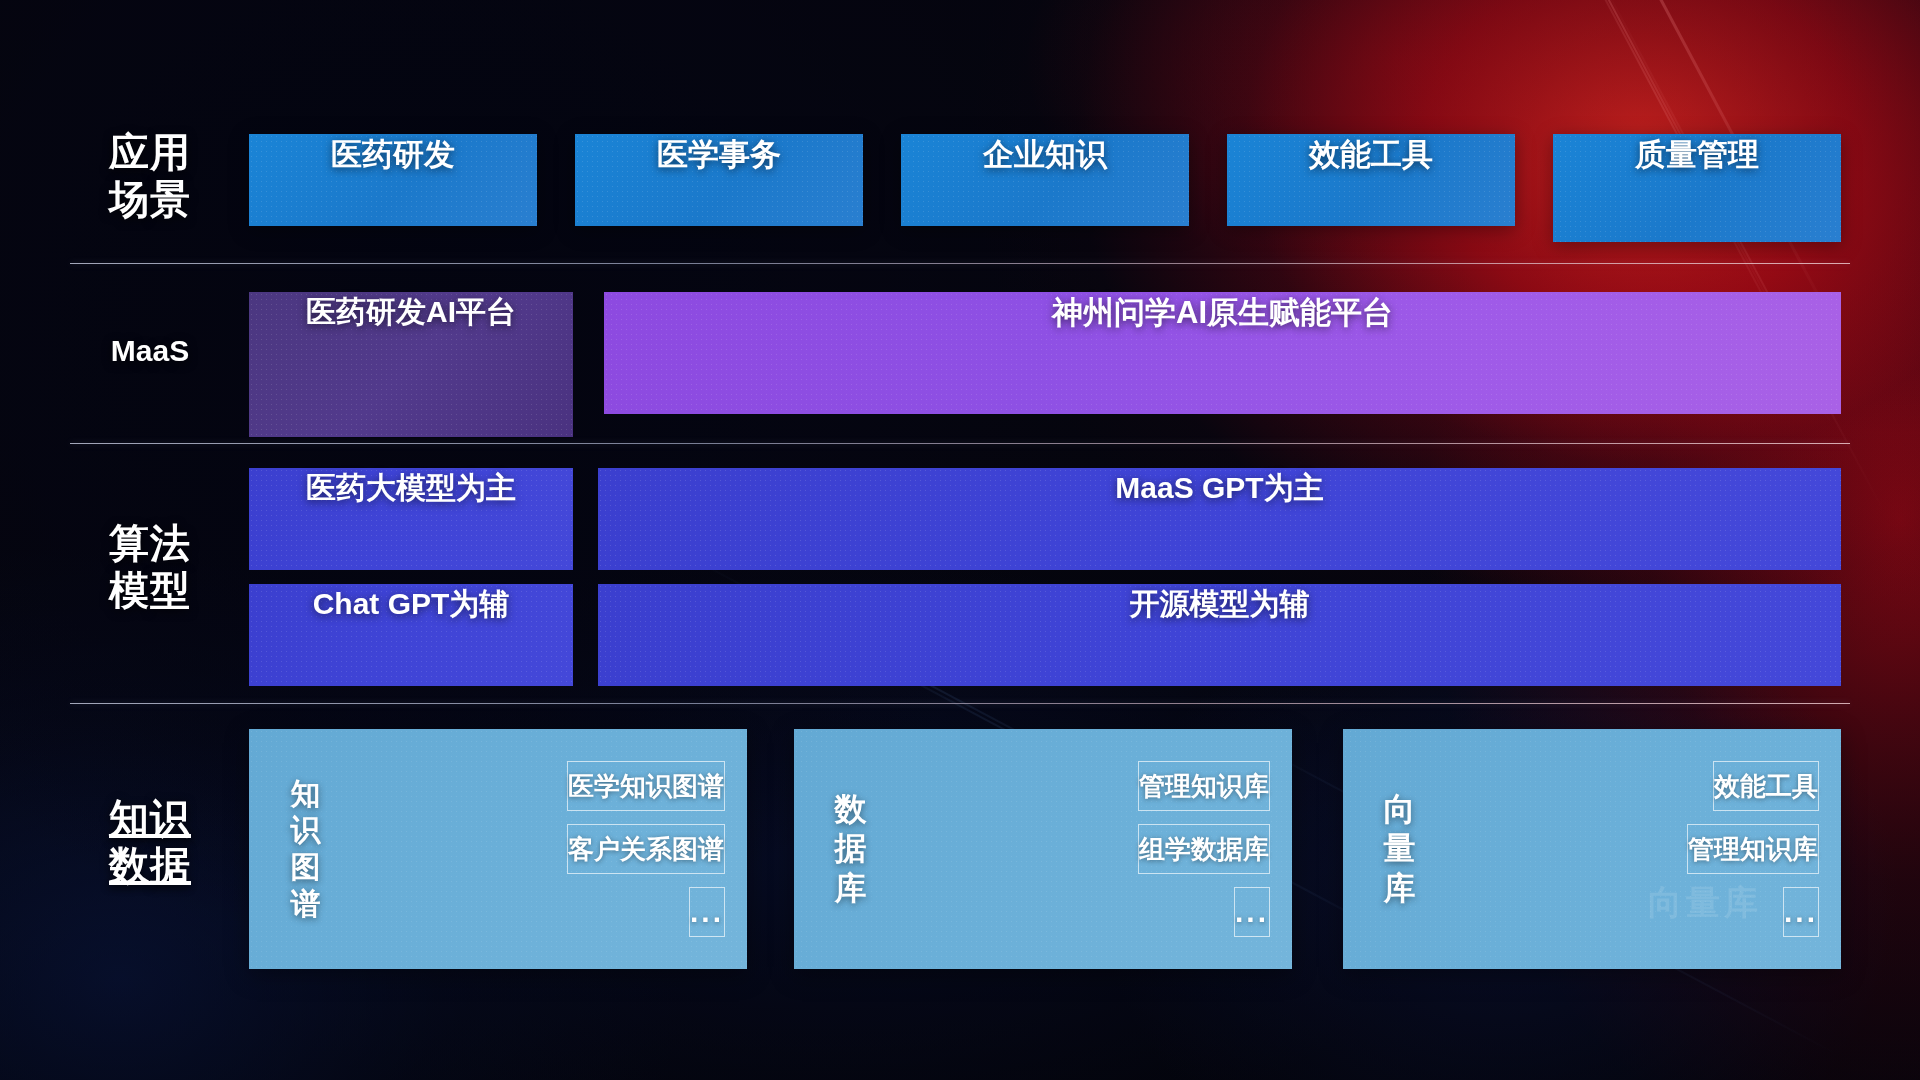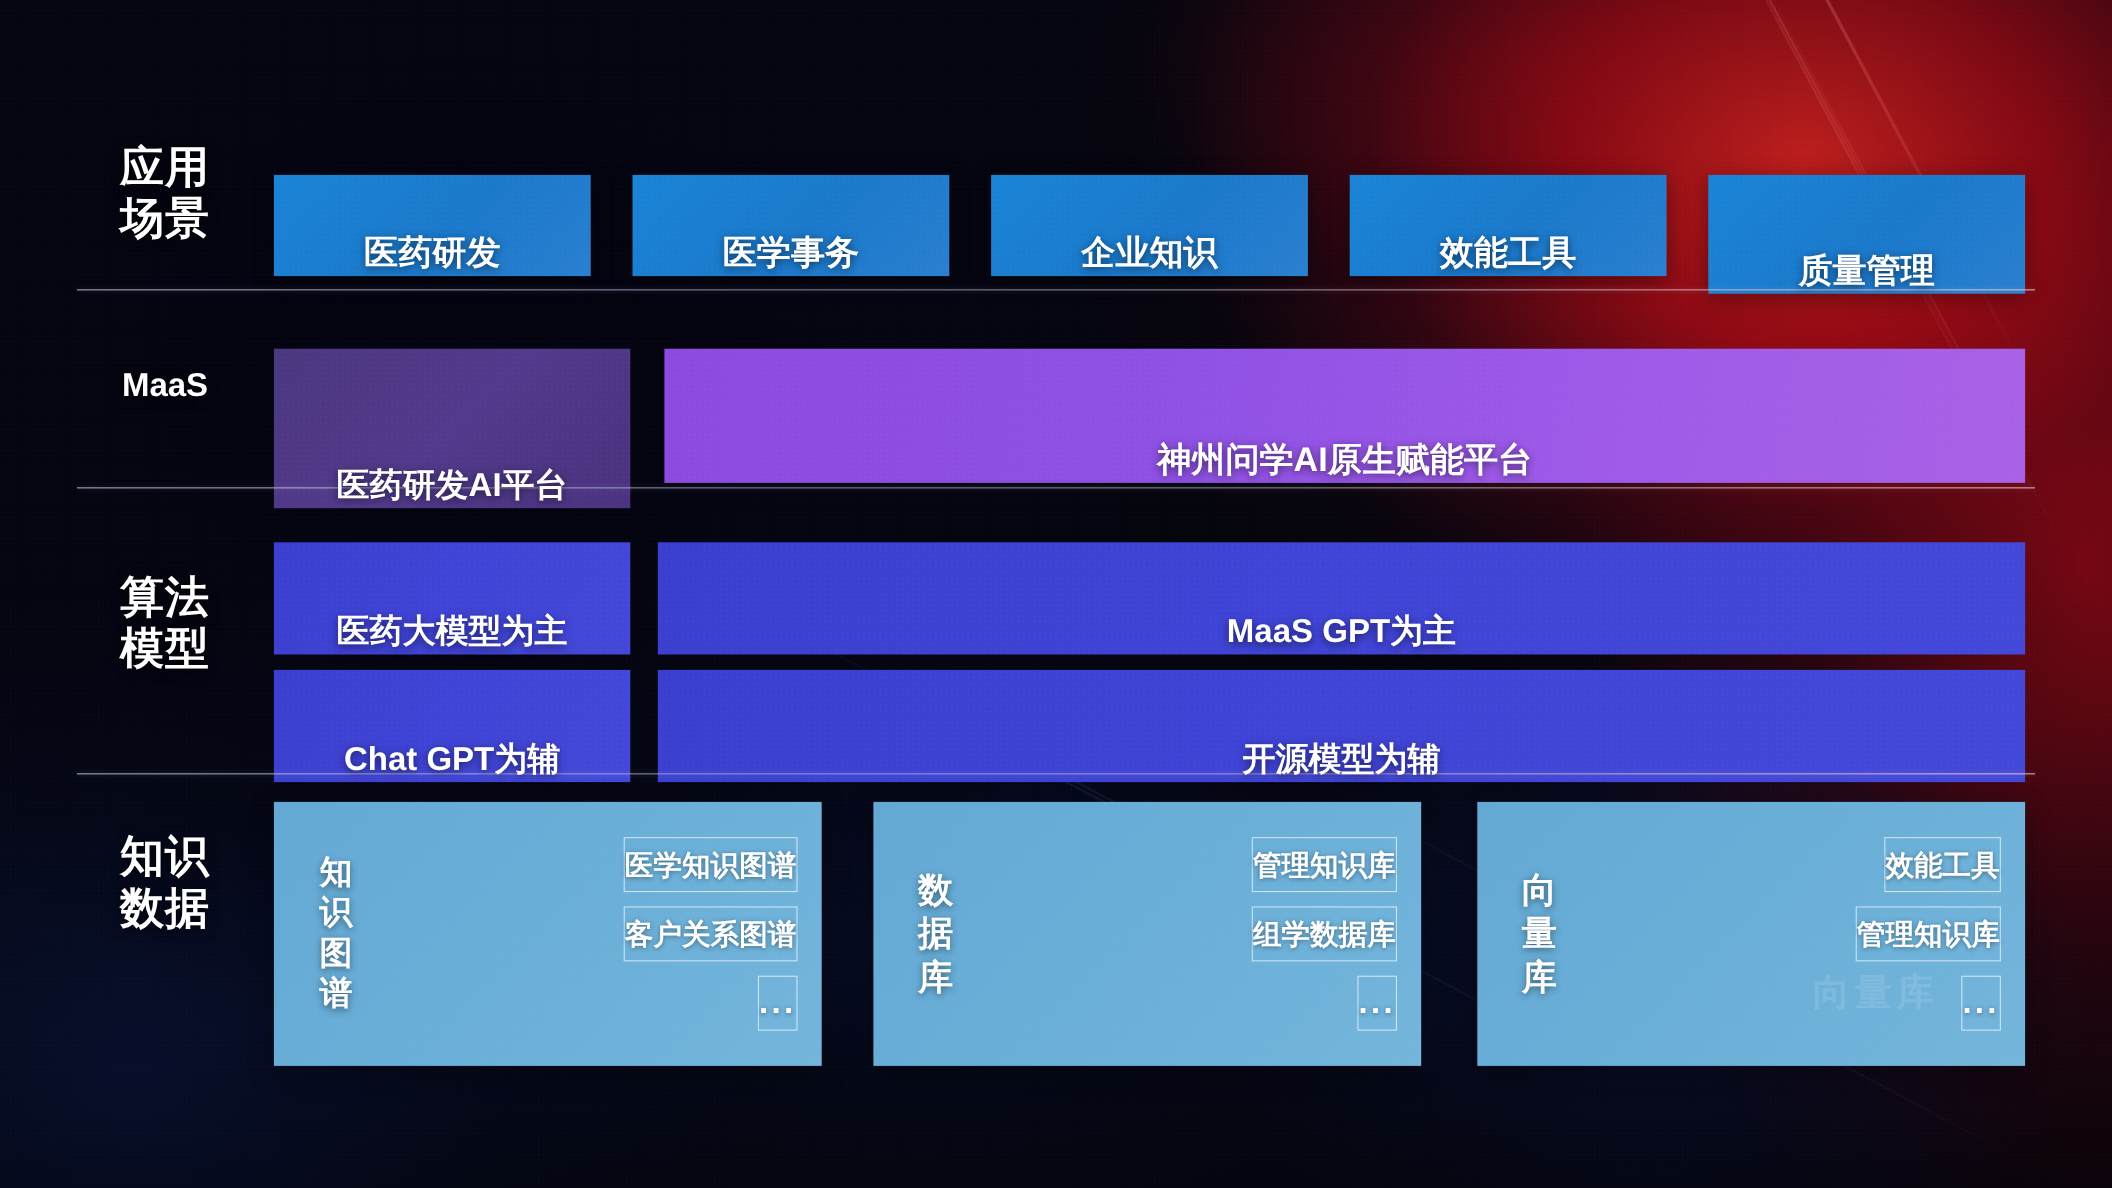--- a/index.html
+++ b/index.html
@@ -57,25 +57,24 @@
     position:absolute;left:70px;width:1780px;height:1px;
     background:linear-gradient(90deg,
        rgba(190,195,215,.85) 0%,
        rgba(170,178,205,.70) 35%,
        rgba(205,180,195,.70) 62%,
        rgba(235,200,205,.85) 100%);
     box-shadow:0 0 6px rgba(180,190,220,.30);
   }
 
   .box{
-    position:absolute;display:flex;align-items:flex-end;justify-content:center;
+    position:absolute;display:flex;align-items:flex-start;justify-content:center;
     color:#fff;font-weight:700;text-align:center;
     text-shadow:0 2px 8px rgba(0,0,0,.55);
     box-sizing:border-box;
-    margin-top:25px;
   }
   .box .tex{position:absolute;inset:0;opacity:.22;
     background-image:radial-gradient(rgba(255,255,255,.55) .55px, rgba(0,0,0,0) .6px);
     background-size:5px 5px;pointer-events:none;}
   .box .lbl{position:relative;z-index:2;}
 
   
   .app{
     background:linear-gradient(135deg,#1a84d6 0%,#1b79cb 55%,#2a7fd0 100%);
     font-size:31px;
@@ -211,21 +210,21 @@
     <div class="tex"></div>
     <div class="lbl">Chat GPT为辅</div>
   </div>
   <div class="box algo" style="left:598px;top:584px;width:1243px;height:102px;">
     <div class="tex"></div>
     <div class="lbl">开源模型为辅</div>
   </div>
 
   <div class="divider" style="top:703px;"></div>
 
-  <div class="rowlabel cjk" style="top:756px;">
+  <div class="rowlabel cjk" style="top:795px;text-decoration:underline;">
     <span>知识</span>
     <span>数据</span>
   </div>
 
   <div class="kgroup" style="left:249px;top:729px;width:498px;height:240px;">
     <div class="tex"></div>
     <div class="ktitle" style="margin-left:22px;font-size:30px;">
       <span>知</span>
       <span>识</span>
       <span>图</span>

